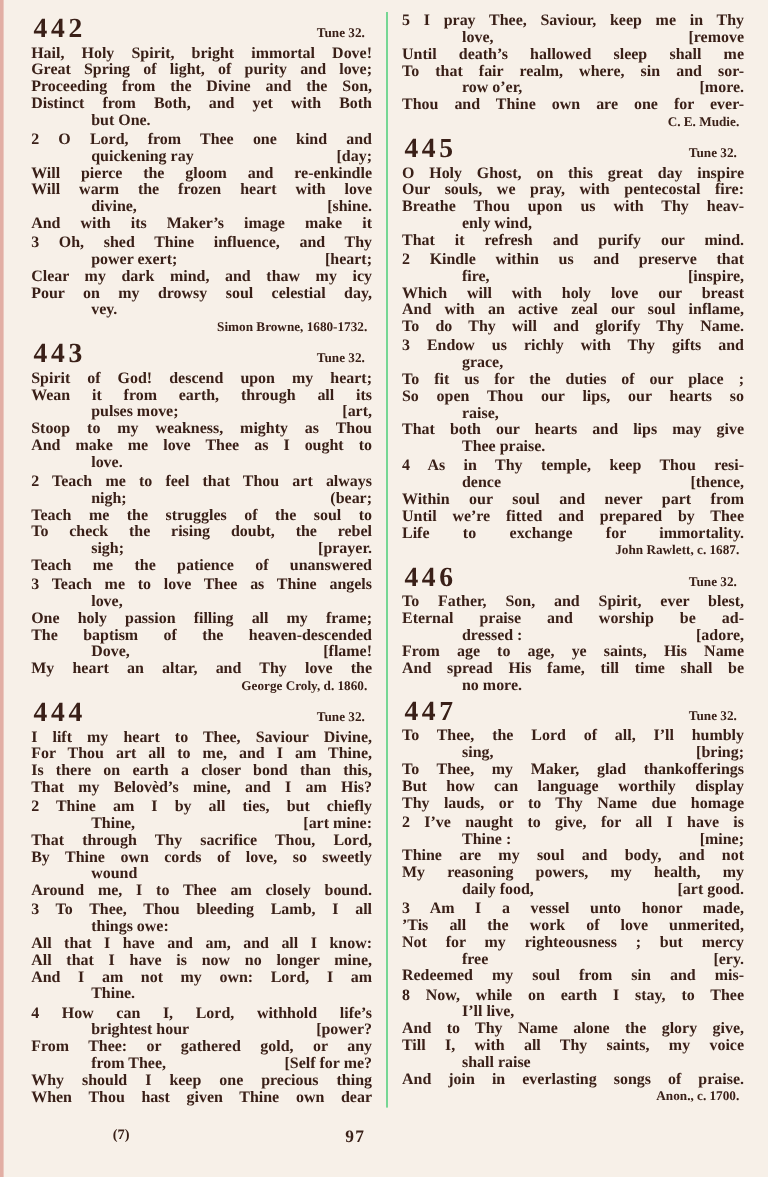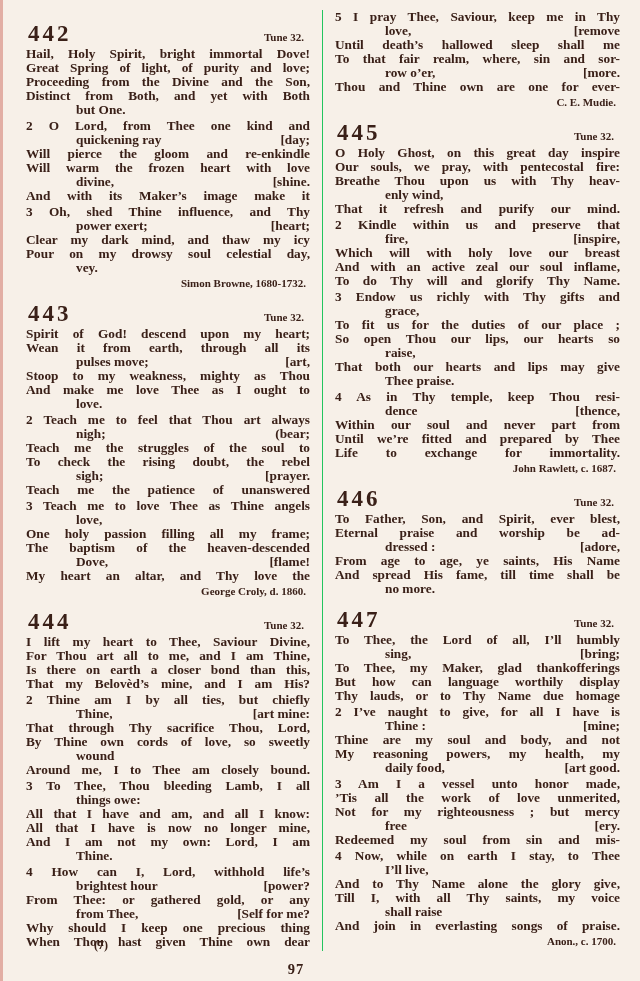--- a/index.html
+++ b/index.html
@@ -15,21 +15,21 @@
     position: absolute; left: 0; top: 0; bottom: 0; width: 3px;
     background: #e2aea4;
   }
   .cols { display: flex; padding: 10px 20px 0 26px; }
   .col { box-sizing: border-box; }
   .col-left  { width: 296px; padding-right: 12px; }
   .col-right { width: 298px; border-left: 1px solid #22c55e; padding-left: 12px; }
 
   .hymn-header {
     display: flex; align-items: baseline; justify-content: space-between;
-    padding: 2px 6px 2px 2px; margin-top: 11px;
+    padding: 2px 6px 2px 2px; margin-top: 1px;
   }
   .hymn-number { font-size: 23px; line-height: 22px; letter-spacing: 3px; }
   .tune-label  { font-size: 11px; }
 
   .stanza { margin-bottom: 2px; }
   .line {
     font-size: 13.3px; line-height: 14px;
   }
   .line.just { text-align: justify; text-align-last: justify; }
   .line.indent { padding-left: 50px; }
@@ -41,21 +41,21 @@
   .attribution {
     font-size: 11px; line-height: 13px; text-align: right;
     padding-right: 4px; margin: 0 0 2px 0;
   }
 
   .footer { position: absolute; left: 0; right: 0; bottom: 0; height: 46px; }
   .signature {
     position: absolute; left: 94px; bottom: 28px; font-size: 12px;
   }
   .page-number {
-    position: absolute; left: 0; right: 48px; bottom: 3px;
+    position: absolute; left: 0; right: 48px; bottom: 24px;
     text-align: center; font-size: 14.5px; letter-spacing: 1px;
   }
 </style>
 </head>
 <body style="--ink: #3a2018; --paper: #f7f0e8;">
 
 <div class="scan-edge"></div>
 
 <div class="cols">
   <div class="col col-left">
@@ -283,21 +283,21 @@
         <div class="line just">3 Am I a vessel unto honor made,</div>
         <div class="line just">’Tis all the work of love unmerited,</div>
         <div class="line just">Not for my righteousness ; but mercy</div>
         <div class="line has-catch">
           <span class="line-main">free</span>
           <span class="catchword">[ery.</span>
         </div>
         <div class="line just">Redeemed my soul from sin and mis-</div>
       </div>
       <div class="stanza">
-        <div class="line just">4 Now, while on earth I stay, to Thee</div>
+        <div class="line just">8 Now, while on earth I stay, to Thee</div>
         <div class="line indent">I’ll live,</div>
         <div class="line just">And to Thy Name alone the glory give,</div>
         <div class="line just">Till I, with all Thy saints, my voice</div>
         <div class="line indent">shall raise</div>
         <div class="line just">And join in everlasting songs of praise.</div>
       </div>
       <div class="attribution">Anon., c. 1700.</div>
     </div>
 </div>
 

